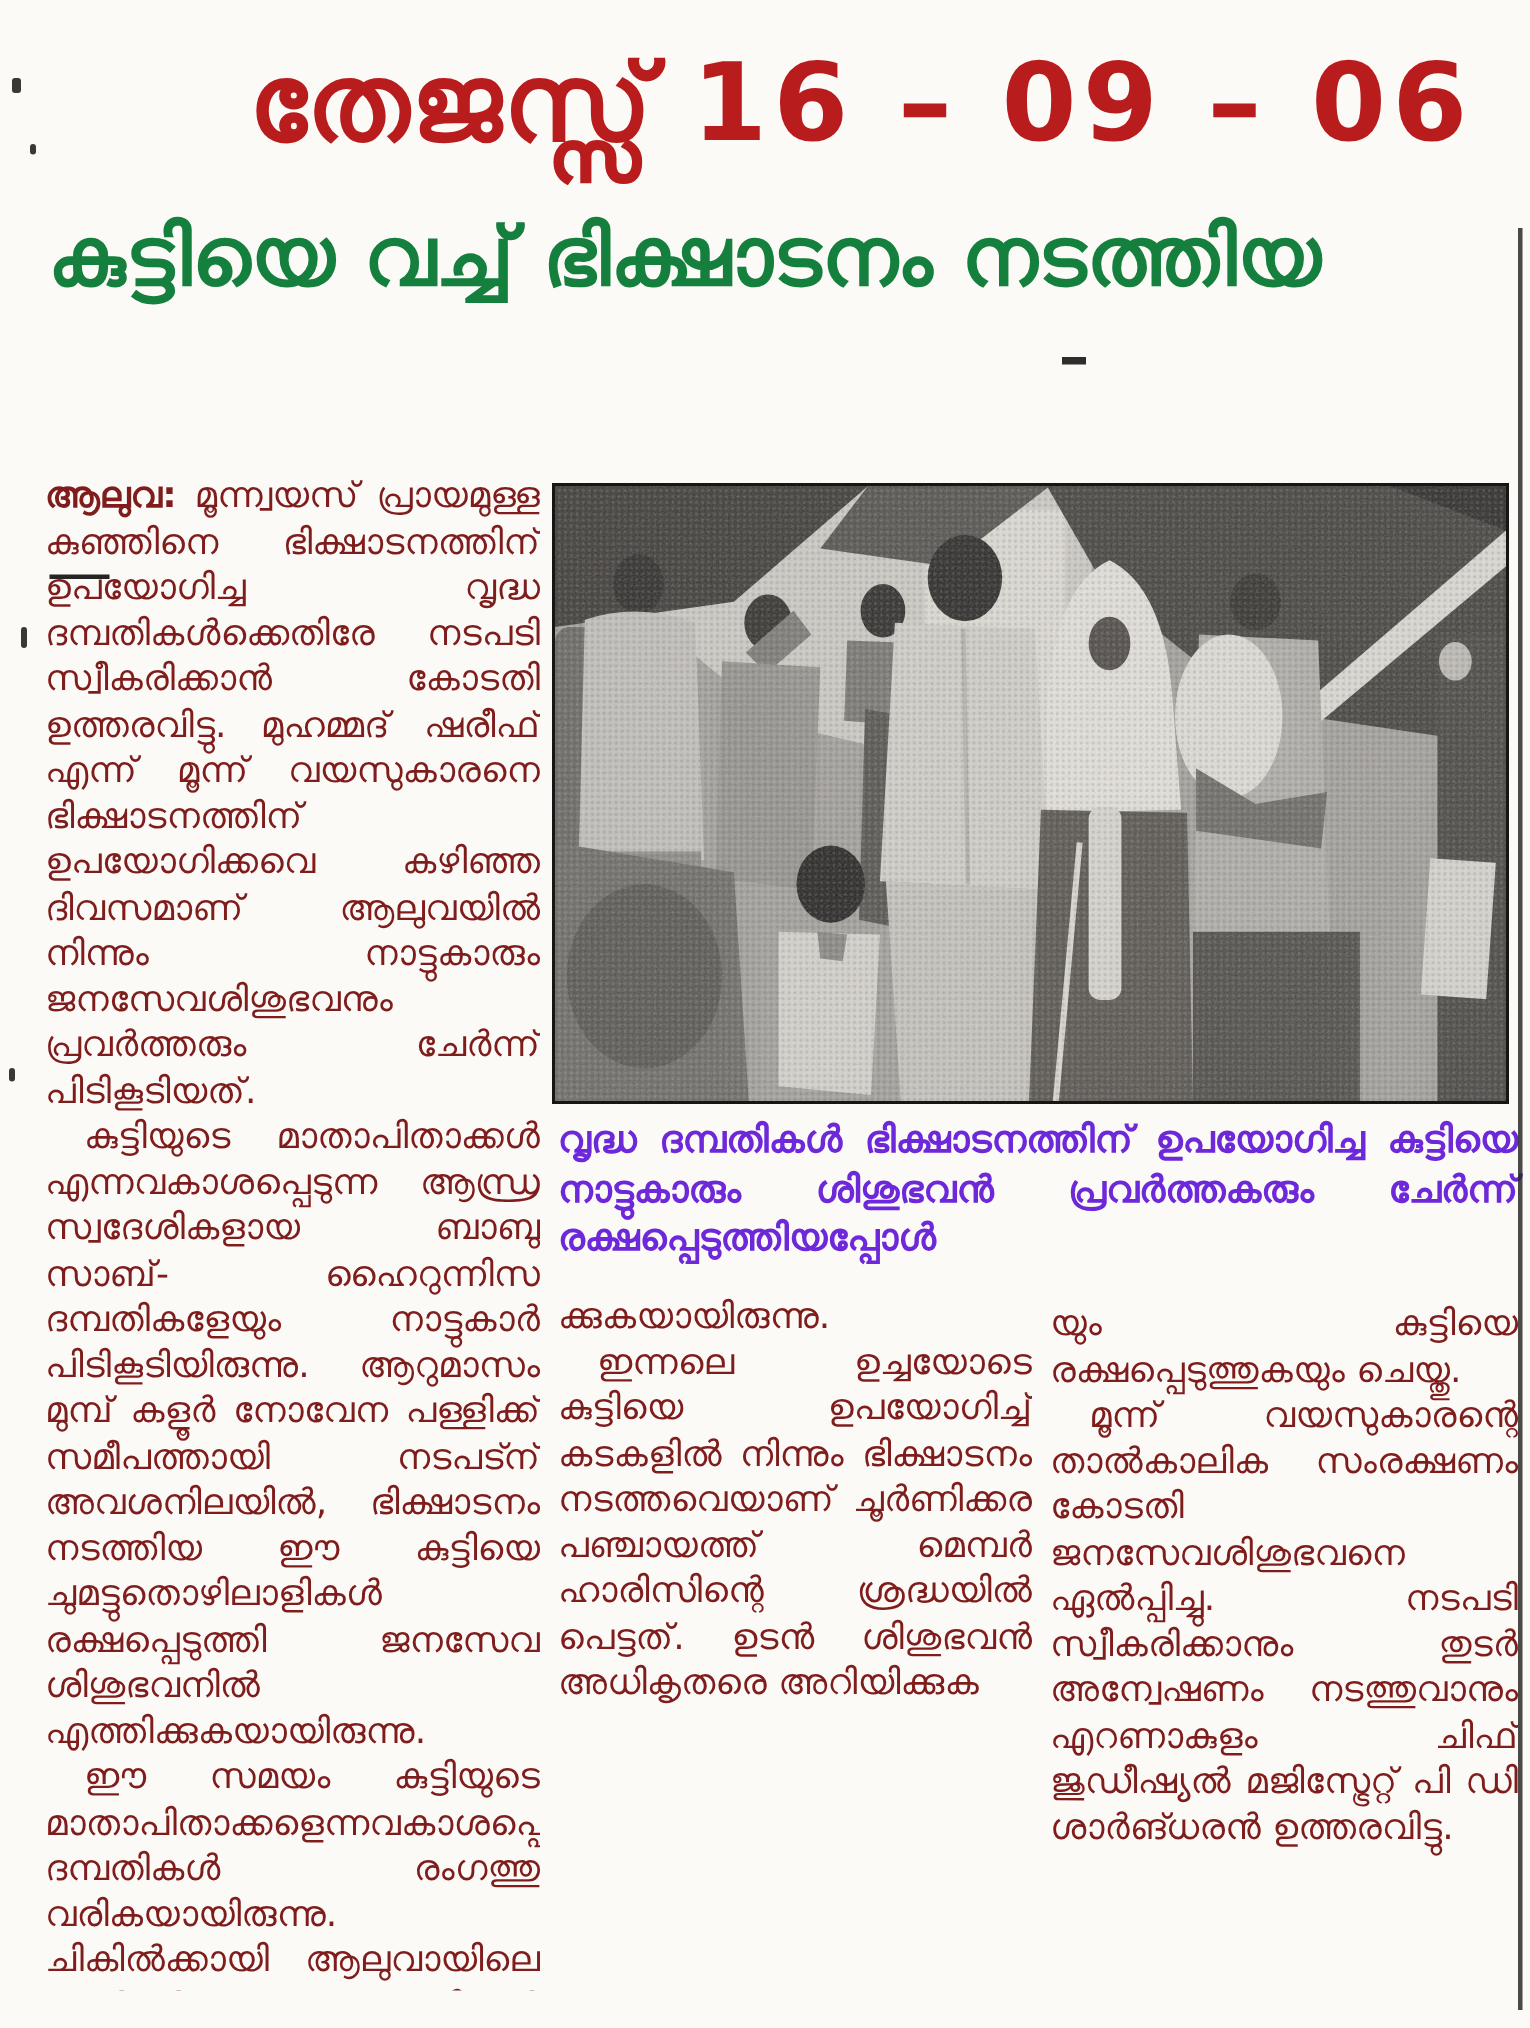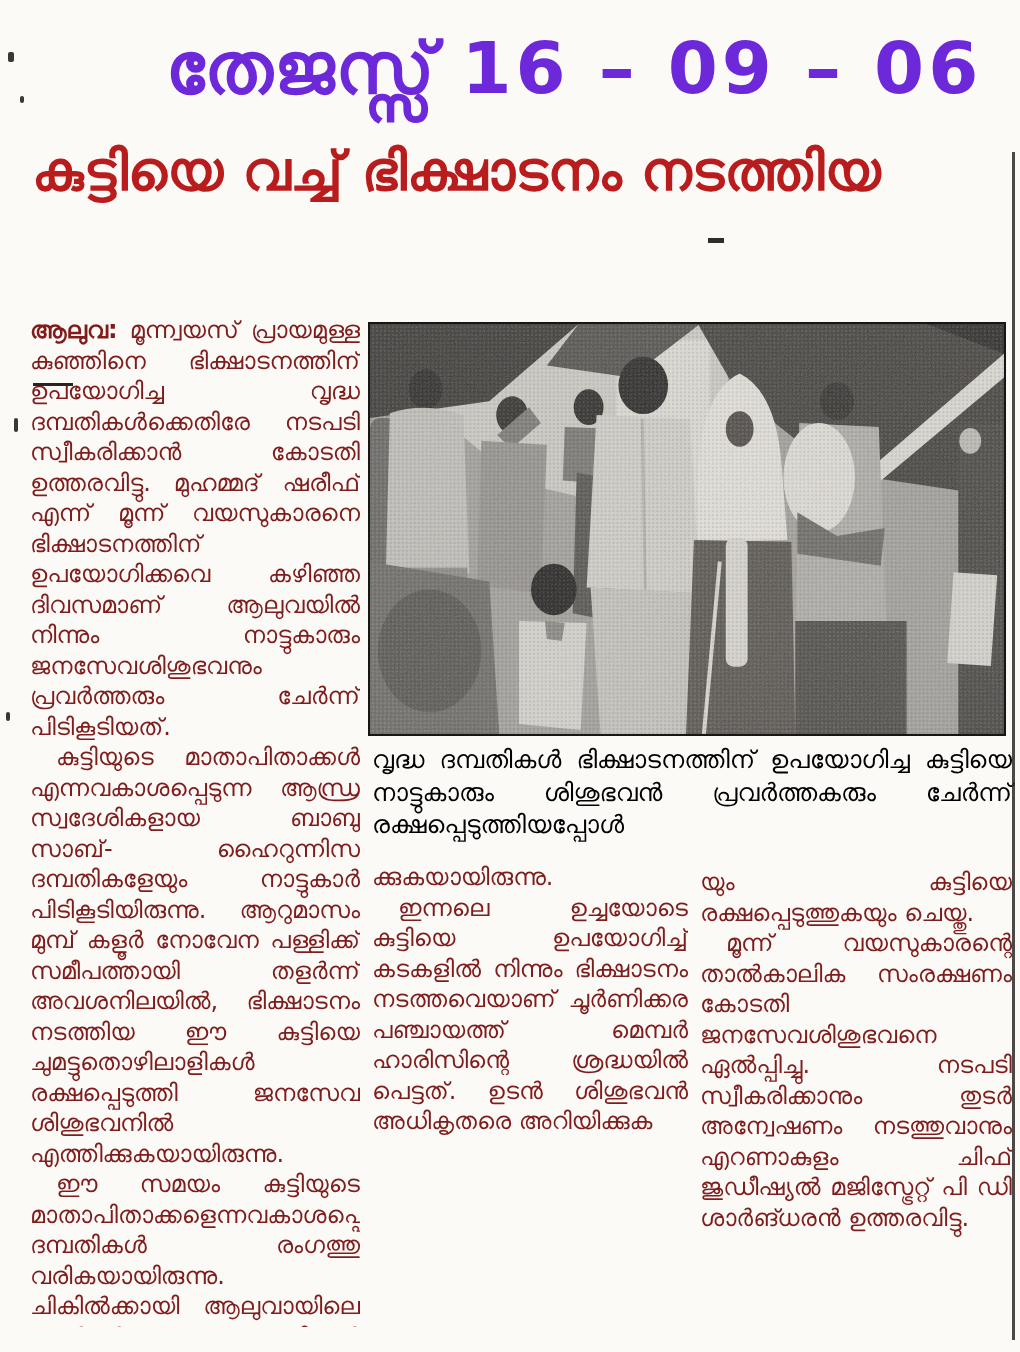--- a/index.html
+++ b/index.html
@@ -14,29 +14,29 @@
   }
   
   .masthead{
     position:absolute;left:0;top:16px;width:1020px;
     padding-left:128px;box-sizing:border-box;
     text-align:center;
     font-size:72px;font-weight:bold;
     letter-spacing:1px;
     white-space:nowrap;
     line-height:104px;
-    color:#6d28d9;
+    color:#b91c1c;
   }
   .masthead .date{letter-spacing:4px;}
   
   .headline{
     position:absolute;left:32px;top:128px;width:950px;
     font-size:55px;font-weight:bold;
     line-height:86px;
-    color:#b91c1c;
+    color:#15803d;
     margin:0;
   }
   
   .col{
     position:absolute;
     font-size:24px;
     line-height:30.5px;
     text-align:justify;
     overflow:hidden;
     color:#7f1d1d;
@@ -51,24 +51,24 @@
   .photo-frame{
     position:absolute;left:368px;top:322px;width:638px;height:414px;
     border:2px solid #17161-5;
     border:2px solid #171615;
     box-sizing:border-box;
     background:#9d9a95;
   }
   .photo-frame svg{display:block;width:100%;height:100%;}
   .caption{
     position:absolute;left:372px;top:744px;width:640px;
-    font-size:25px;font-weight:normal;
+    font-size:25px;font-weight:bold;
     line-height:32.5px;
     text-align:justify;
-    color:#000000;
+    color:#6d28d9;
     margin:0;
   }
   
   .scan-line-right{
     position:absolute;left:1012px;top:152px;width:3px;height:1188px;
     background:linear-gradient(#4a4845 0 8%, #22211f 8% 60%, #4a4845 60% 72%, #26252­3 72% 100%);
     background-color:#2a2927;
     opacity:.85;
   }
   .speck{position:absolute;background:#3a3836;border-radius:2px;}
@@ -85,21 +85,21 @@
     <span class="date">16 – 09 – 06</span>
   </div>
 
   <h1 class="headline">
     <div>കുട്ടിയെ വച്ച് ഭിക്ഷാടനം നടത്തിയ</div>
   </h1>
   <div class="dash-mark"></div>
 
   <section class="col col-left">
     <p class="cont"><span class="lead">ആലുവ:</span> <span>മൂന്ന്വയസ് പ്രായമുള്ള കുഞ്ഞിനെ ഭിക്ഷാടനത്തിന് ഉപയോഗിച്ച വൃദ്ധ ദമ്പതികൾക്കെതിരേ നടപടി സ്വീകരിക്കാൻ കോടതി ഉത്തരവിട്ടു. മുഹമ്മദ് ഷരീഫ് എന്ന് മൂന്ന് വയസുകാരനെ ഭിക്ഷാടനത്തിന് ഉപയോഗിക്കവെ കഴിഞ്ഞ ദിവസമാണ് ആലുവയിൽ നിന്നും നാട്ടുകാരും ജനസേവശിശുഭവനും പ്രവർത്തരും ചേർന്ന് പിടികൂടിയത്.</span></p>
-    <p>കുട്ടിയുടെ മാതാപിതാക്കൾ എന്നവകാശപ്പെടുന്ന ആന്ധ്ര സ്വദേശികളായ ബാബു സാബ്- ഹൈറുന്നിസ ദമ്പതികളേയും നാട്ടുകാർ പിടികൂടിയിരുന്നു. ആറുമാസം മുമ്പ് കളൂർ നോവേന പള്ളിക്ക് സമീപത്തായി തളർന്ന് അവശനിലയിൽ, ഭിക്ഷാടനം നടത്തിയ ഈ കുട്ടിയെ ചുമട്ടുതൊഴിലാളികൾ രക്ഷപ്പെടുത്തി ജനസേവ ശിശുഭവനിൽ എത്തിക്കുകയായിരുന്നു.</p>
+    <p>കുട്ടിയുടെ മാതാപിതാക്കൾ എന്നവകാശപ്പെടുന്ന ആന്ധ്ര സ്വദേശികളായ ബാബു സാബ്- ഹൈറുന്നിസ ദമ്പതികളേയും നാട്ടുകാർ പിടികൂടിയിരുന്നു. ആറുമാസം മുമ്പ് കളൂർ നോവേന പള്ളിക്ക് സമീപത്തായി നടപട്ന് അവശനിലയിൽ, ഭിക്ഷാടനം നടത്തിയ ഈ കുട്ടിയെ ചുമട്ടുതൊഴിലാളികൾ രക്ഷപ്പെടുത്തി ജനസേവ ശിശുഭവനിൽ എത്തിക്കുകയായിരുന്നു.</p>
     <p>ഈ സമയം കുട്ടിയുടെ മാതാപിതാക്കളെന്നവകാശപ്പെടുന്ന ദമ്പതികൾ രംഗത്തു വരികയായിരുന്നു. ചികിൽക്കായി ആലുവായിലെ അൻവർ മെമ്മോറിയൽ ആശുപത്രിയിൽ പ്രവേശിപ്പിച്ച കുട്ടിയെ രോഗം ഭേദമായ ശേഷം ഇനി ഭിക്ഷാടനം നടത്തില്ലെന്നും നാട്ടിലേക്ക് മടങ്ങി ജോലി ചെയ്ത് ജീവിച്ചുകൊള്ളാമെന്ന വ്യവസ്ഥയിൽ ശിശുഭവൻ അധികൃതർ മാതാപിതാക്കൾക്കൊപ്പം അയ</p>
   </section>
   <div class="pen-underline"></div>
 
   <figure class="photo-frame" style="margin:0;">
     <svg viewBox="0 0 638 414" preserveAspectRatio="none" role="img">
       <defs>
         <pattern id="halftone" width="4" height="4" patternUnits="userSpaceOnUse">
           <circle cx="1" cy="1" r="1" fill="#1d1c1b" opacity="0.14"></circle>
           <circle cx="3" cy="3" r="1" fill="#ffffff" opacity="0.12"></circle>

